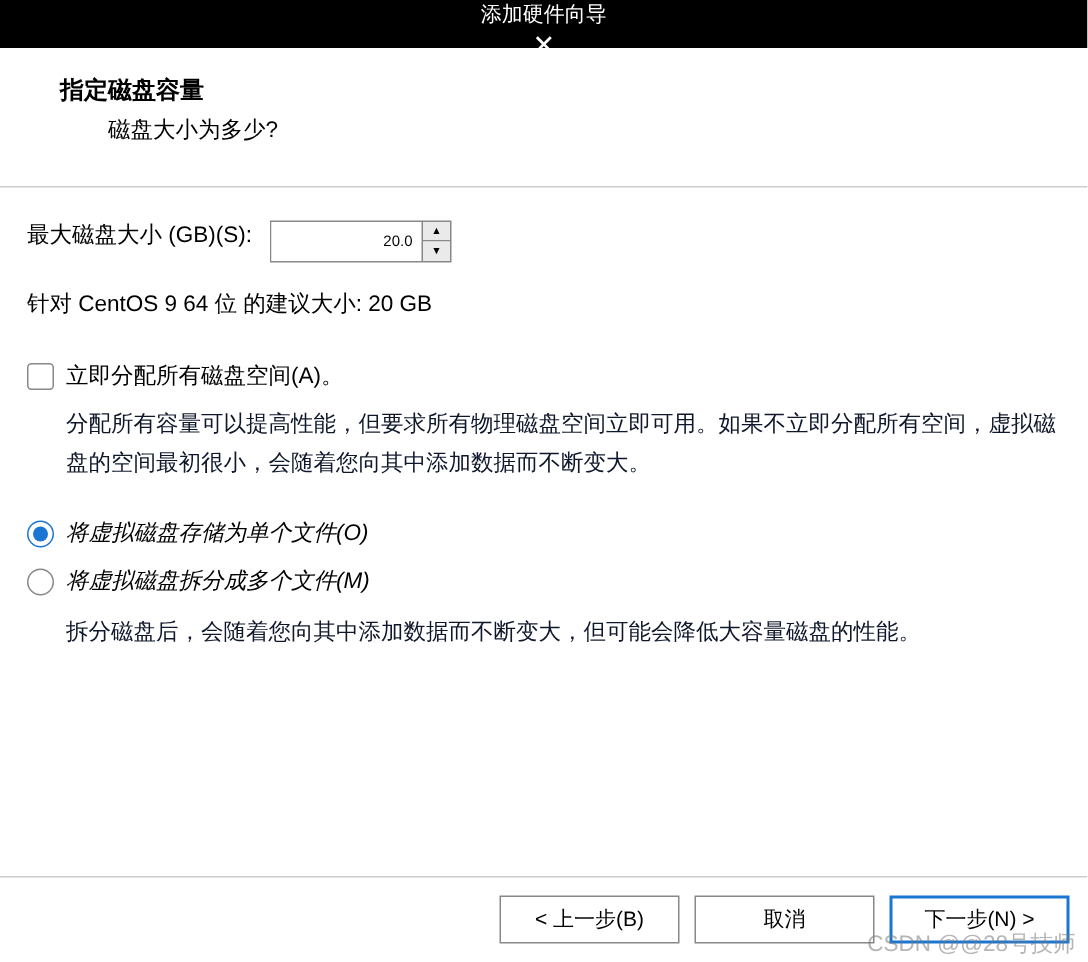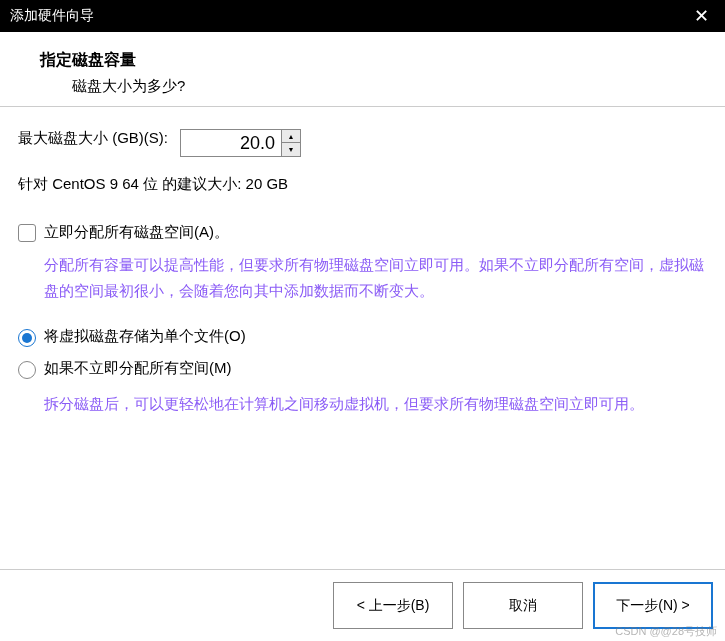--- a/index.html
+++ b/index.html
@@ -17,32 +17,33 @@
       position: relative;
     }
     .titlebar {
       background: #000;
       color: #fff;
       height: 32px;
       display: flex;
       align-items: center;
       justify-content: space-between;
       padding: 1px 10px;
+      flex-direction: column;
     }
     .titlebar-title {
       font-size: 14px;
     }
     .close-btn {
       font-size: 18px;
       cursor: pointer;
       padding: 0 6px;
       font-weight: 300;
     }
     .header-section {
-      padding: 18px 30px 10px 40px;
+      padding: 18px 30px 28px 40px;
       border-bottom: 1px solid #ccc;
     }
     .header-title {
       font-weight: bold;
       font-size: 16px;
       margin-bottom: 6px;
     }
     .header-subtitle {
       font-size: 15px;
       margin-left: 32px;
@@ -63,21 +64,21 @@
       align-items: stretch;
       border: 1px solid #888;
       height: 28px;
       background: #fff;
     }
     .spinner-input {
       width: 100px;
       border: none;
       text-align: right;
       padding: 0 6px;
-      font-size: 18px;
+      font-size: 10px;
       outline: none;
     }
     .spinner-btns {
       display: flex;
       flex-direction: column;
       border-left: 1px solid #888;
     }
     .spin-btn {
       width: 18px;
       height: 13px;
@@ -137,61 +138,63 @@
       background: #1976d2;
       border-radius: 50%;
       top: 2.5px;
       left: 2.5px;
     }
     .option-label {
       font-size: 15px;
     }
     .option-desc {
       font-size: 15px;
-      color: #8b5cf6;
+      color: #0f172a;
       margin: 8px 0 24px 26px;
       line-height: 1.7;
     }
     .radio-group {
       margin-top: 18px;
     }
     .radio-row {
       display: flex;
+      align-items: center;
       margin-bottom: 12px;
+      font-style: italic;
     }
     .footer {
       position: absolute;
       bottom: 0;
       left: 0;
       right: 0;
       border-top: 1px solid #ccc;
       padding: 12px 12px;
       display: flex;
       justify-content: flex-end;
       gap: 10px;
       background: #fff;
     }
     .btn {
       min-width: 120px;
-      height: 47px;
+      height: 32px;
       border: 1px solid #888;
       background: #fff;
       font-size: 14px;
       cursor: pointer;
       padding: 0 14px;
       font-family: inherit;
     }
     .btn-primary {
       border: 2px solid #1976d2;
     }
     .watermark {
       position: absolute;
       right: 8px;
       bottom: 2px;
-      font-size: 11px;
+      font-size: 15px;
       color: rgba(120,120,120,0.55);
       pointer-events: none;
       margin-top: 33px;
     }
   </style>
 </head>
 <body>
 
 <div class="titlebar">
   <span class="titlebar-title">添加硬件向导</span>
@@ -224,23 +227,23 @@
   </div>
   <div class="option-desc">分配所有容量可以提高性能，但要求所有物理磁盘空间立即可用。如果不立即分配所有空间，虚拟磁盘的空间最初很小，会随着您向其中添加数据而不断变大。</div>
 
   <div class="radio-group">
     <div class="radio-row">
       <div class="radio selected"></div>
       <span class="option-label">将虚拟磁盘存储为单个文件(O)</span>
     </div>
     <div class="radio-row">
       <div class="radio unselected"></div>
-      <span class="option-label">如果不立即分配所有空间(M)</span>
+      <span class="option-label">将虚拟磁盘拆分成多个文件(M)</span>
     </div>
-    <div class="option-desc">拆分磁盘后，可以更轻松地在计算机之间移动虚拟机，但要求所有物理磁盘空间立即可用。</div>
+    <div class="option-desc">拆分磁盘后，会随着您向其中添加数据而不断变大，但可能会降低大容量磁盘的性能。</div>
   </div>
 
 </div>
 
 <div class="footer">
   <button class="btn">&lt; 上一步(B)</button>
   <button class="btn">取消</button>
   <button class="btn btn-primary">下一步(N) &gt;</button>
 </div>
 

